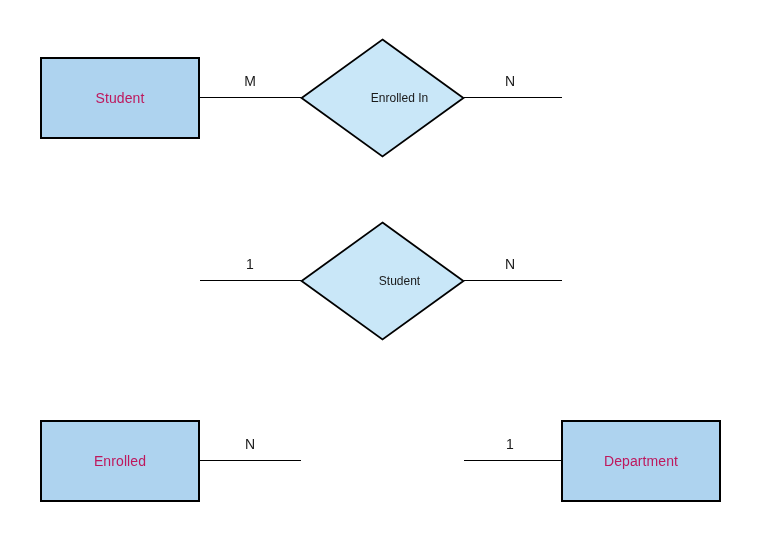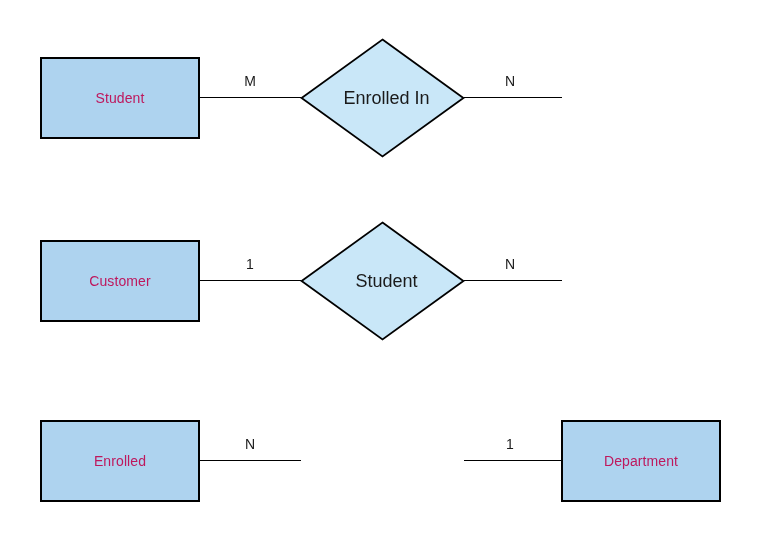--- a/index.html
+++ b/index.html
@@ -66,28 +66,28 @@
     height: 120px;
   }
   .relationship svg {
     position: absolute;
     left: 0;
     top: 0;
     display: block;
   }
   .relationship-label {
     position: absolute;
-    left: 4px;
+    left: 17px;
     top: 0;
     width: 165px;
     height: 120px;
     display: flex;
     align-items: center;
     justify-content: center;
-    font-size: 18px;
+    font-size: 12px;
     color: #1a1a1a;
     line-height: 1;
     white-space: nowrap;
     pointer-events: none;
   }
 
   
   .connector {
     position: absolute;
     height: 0;
@@ -139,23 +139,20 @@
     </div>
 
     <div class="connector connector-right"></div>
 
     <div class="cardinality cardinality-right">N</div>
 
   </div>
 
   <div class="er-row" style="top:211px;">
 
-    <div class="entity entity-left">
-      <span class="entity-label">Customer</span>
-    </div>
 
     <div class="connector connector-left"></div>
 
     <div class="cardinality cardinality-left">1</div>
 
     <div class="relationship">
       <svg width="165" height="120" viewBox="0 0 165 120" xmlns="http://www.w3.org/2000/svg">
         <polygon points="82.5,1.6 163.4,60 82.5,118.4 1.6,60" fill="#c9e7f8" stroke="#000000" stroke-width="1.8" stroke-linejoin="miter"></polygon>
       </svg>
       <span class="relationship-label">Student</span>

